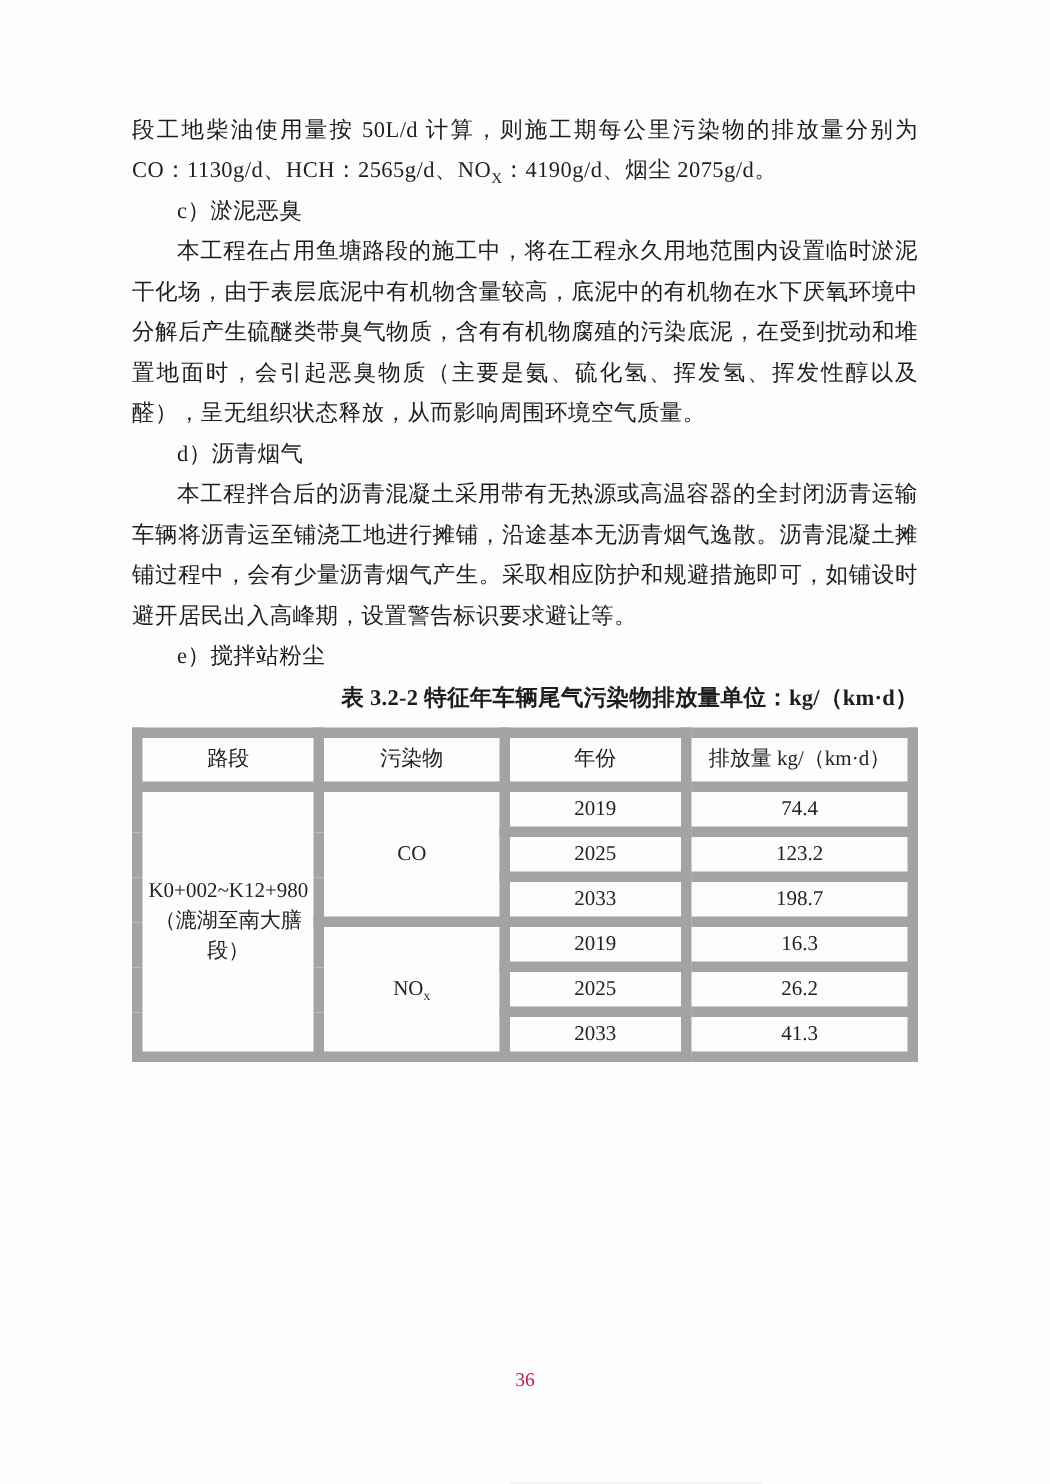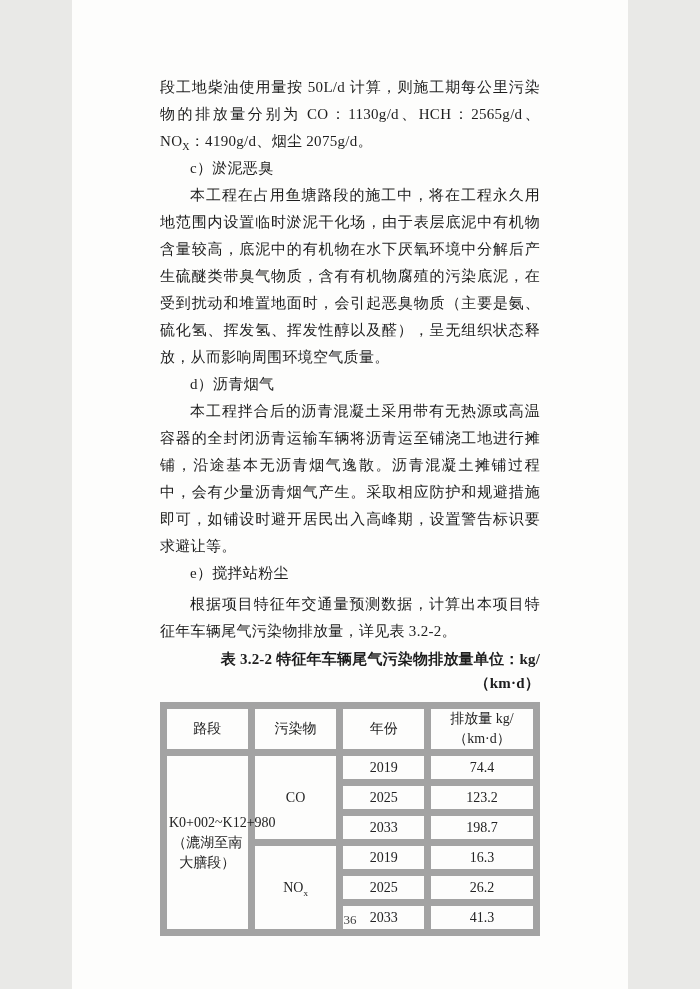--- a/index.html
+++ b/index.html
@@ -1,18 +1,18 @@
 <!DOCTYPE html>
 <html><head>
 <meta charset="utf-8">
 <style>
   html, body { margin: 0; padding: 0; background: #e9e9e7; }
   .page {
     position: relative;
-    width: 556px;
+    width: 700px;
     height: 989px;
     margin: 0 auto;
     background: #fdfdfc;
     box-sizing: border-box;
     padding: 74px 88px 0 88px;
     font-family: "Liberation Serif", "DejaVu Serif", serif;
     color: #1d1d1d;
     overflow: hidden;
   }
   .body-text {
@@ -59,21 +59,21 @@
   table.emissions thead th { height: 29px; }
   table.emissions tbody td { height: 23px; }
   td.road-cell { line-height: 21px; padding: 0 1px; }
   table.emissions sub { font-size: 9px; line-height: 0; }
   .page-number {
     position: absolute;
     left: 0; right: 0;
     top: 912px;
     text-align: center;
     font-size: 13px;
-    color: #404040;
+    color: #be185d;
   }
 </style>
 </head>
 <body>
 
 <div class="page">
 
   <p class="body-text"><span>段工地柴油使用量按 50L/d 计算，则施工期每公里污染物的排放量分别为 CO：1130g/d、HCH：2565g/d、NO</span><sub>X</sub><span>：4190g/d、烟尘 2075g/d。</span></p>
 
   <p class="body-text indent">c）淤泥恶臭</p>
@@ -81,21 +81,20 @@
   <p class="body-text indent">本工程在占用鱼塘路段的施工中，将在工程永久用地范围内设置临时淤泥干化场，由于表层底泥中有机物含量较高，底泥中的有机物在水下厌氧环境中分解后产生硫醚类带臭气物质，含有有机物腐殖的污染底泥，在受到扰动和堆置地面时，会引起恶臭物质（主要是氨、硫化氢、挥发氢、挥发性醇以及醛），呈无组织状态释放，从而影响周围环境空气质量。</p>
 
   <p class="body-text indent">d）沥青烟气</p>
 
   <p class="body-text indent">本工程拌合后的沥青混凝土采用带有无热源或高温容器的全封闭沥青运输车辆将沥青运至铺浇工地进行摊铺，沿途基本无沥青烟气逸散。沥青混凝土摊铺过程中，会有少量沥青烟气产生。采取相应防护和规避措施即可，如铺设时避开居民出入高峰期，设置警告标识要求避让等。</p>
 
   <p class="body-text indent">e）搅拌站粉尘</p>
 
 
 
-  <p class="body-text indent para-after-heading">根据项目特征年交通量预测数据，计算出本项目特征年车辆尾气污染物排放量，详见表 3.2-2。</p>
 
   <p class="table-caption">表 3.2-2 特征年车辆尾气污染物排放量单位：kg/（km·d）</p>
 
   <table class="emissions">
     <colgroup>
       <col style="width:23.5%">
       <col style="width:23.8%">
       <col style="width:23.5%">
       <col style="width:29.2%">
     </colgroup>

